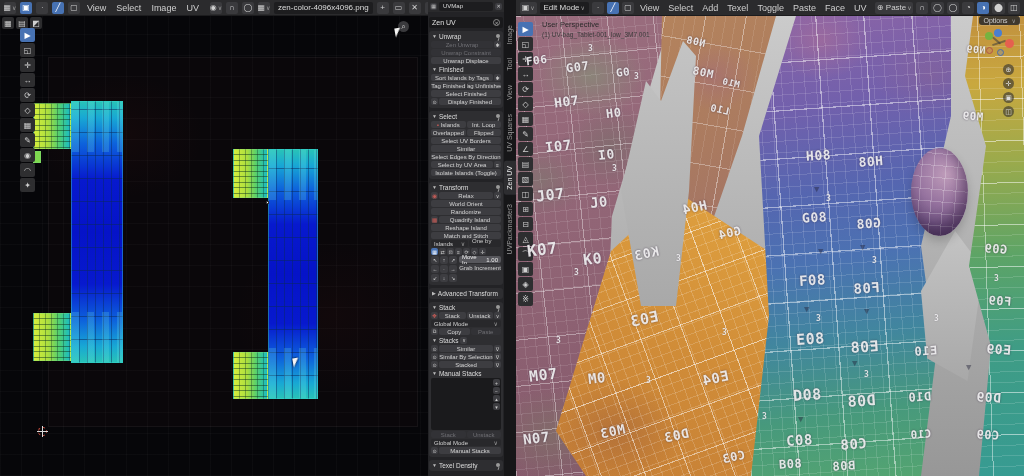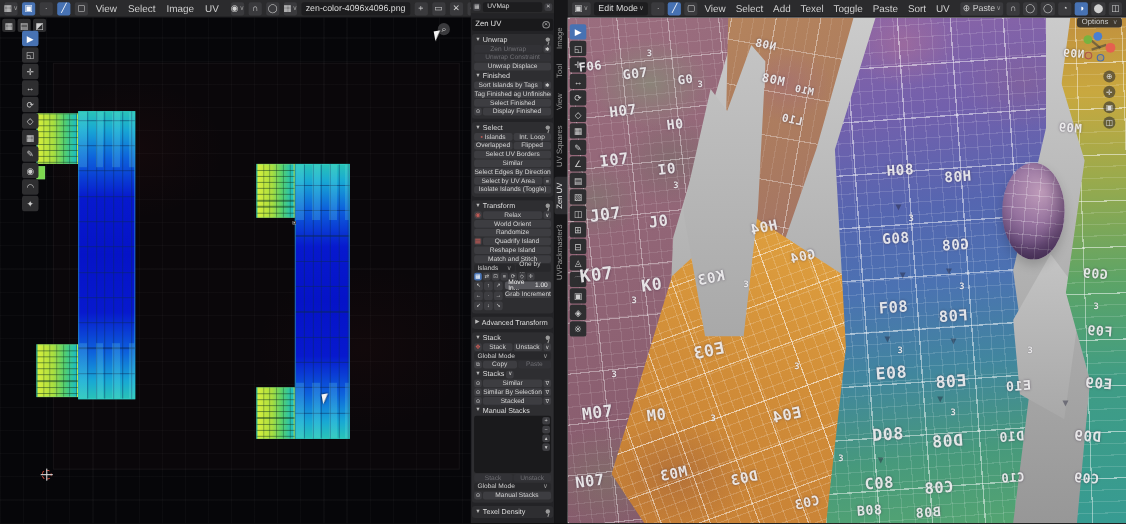--- a/index.html
+++ b/index.html
@@ -495,21 +495,21 @@
         </span>
       <span class="hbtn">∙</span>
       <span class="hbtn blue">╱</span>
       <span class="hbtn">▢</span>
       <span class="menu">View</span>
       <span class="menu">Select</span>
       <span class="menu">Add</span>
       <span class="menu">Texel</span>
       <span class="menu">Toggle</span>
       <span class="menu">Paste</span>
-      <span class="menu">Sort</span>
+      <span class="menu">Face</span>
       <span class="menu">UV</span>
       <span style="flex:1"></span>
       <span class="hbtn">⊕&nbsp;<span>Paste</span><span class="chev">∨</span></span>
       <span class="hbtn">∩</span>
       <span class="hbtn">◯</span>
       <span class="hbtn">◯</span>
       <span class="hbtn">◔</span>
       <span class="hbtn blue">◑</span>
       <span class="hbtn">⬤</span>
       <span class="hbtn">◫</span>
@@ -593,20 +593,24 @@
           <span class="tex mark" style="left: 298px; top: 168px; font-size: 9px; transform: rotate(0deg);">▼</span>
           <span class="tex mark" style="left: 344px; top: 226px; font-size: 9px; transform: rotate(0deg);">▼</span>
           <span class="tex mark" style="left: 288px; top: 288px; font-size: 9px; transform: rotate(0deg);">▼</span>
           <span class="tex mark" style="left: 336px; top: 342px; font-size: 9px; transform: rotate(0deg);">▼</span>
           <span class="tex mark" style="left: 282px; top: 398px; font-size: 9px; transform: rotate(0deg);">▼</span>
           <span class="tex mark" style="left: 450px; top: 346px; font-size: 9px; transform: rotate(0deg);">▼</span>
           <span class="tex mark" style="left: 302px; top: 230px; font-size: 9px; transform: rotate(0deg);">▼</span>
           <span class="tex mark" style="left: 348px; top: 290px; font-size: 9px; transform: rotate(0deg);">▼</span>
         </div>
 
+      <div class="vp-overlay">
+        <div>User Perspective</div>
+        <div class="l2">(1) UV-bag_Tablet-001_low_3M7.001</div>
+      </div>
 
       <div class="options-pill">
           <span>Options</span>
           <span class="chev">∨</span>
         </div>
 
       <div class="gizmo">
         <div class="gzl a"></div>
         <div class="gzl b"></div>
         <div class="gz x"></div>

